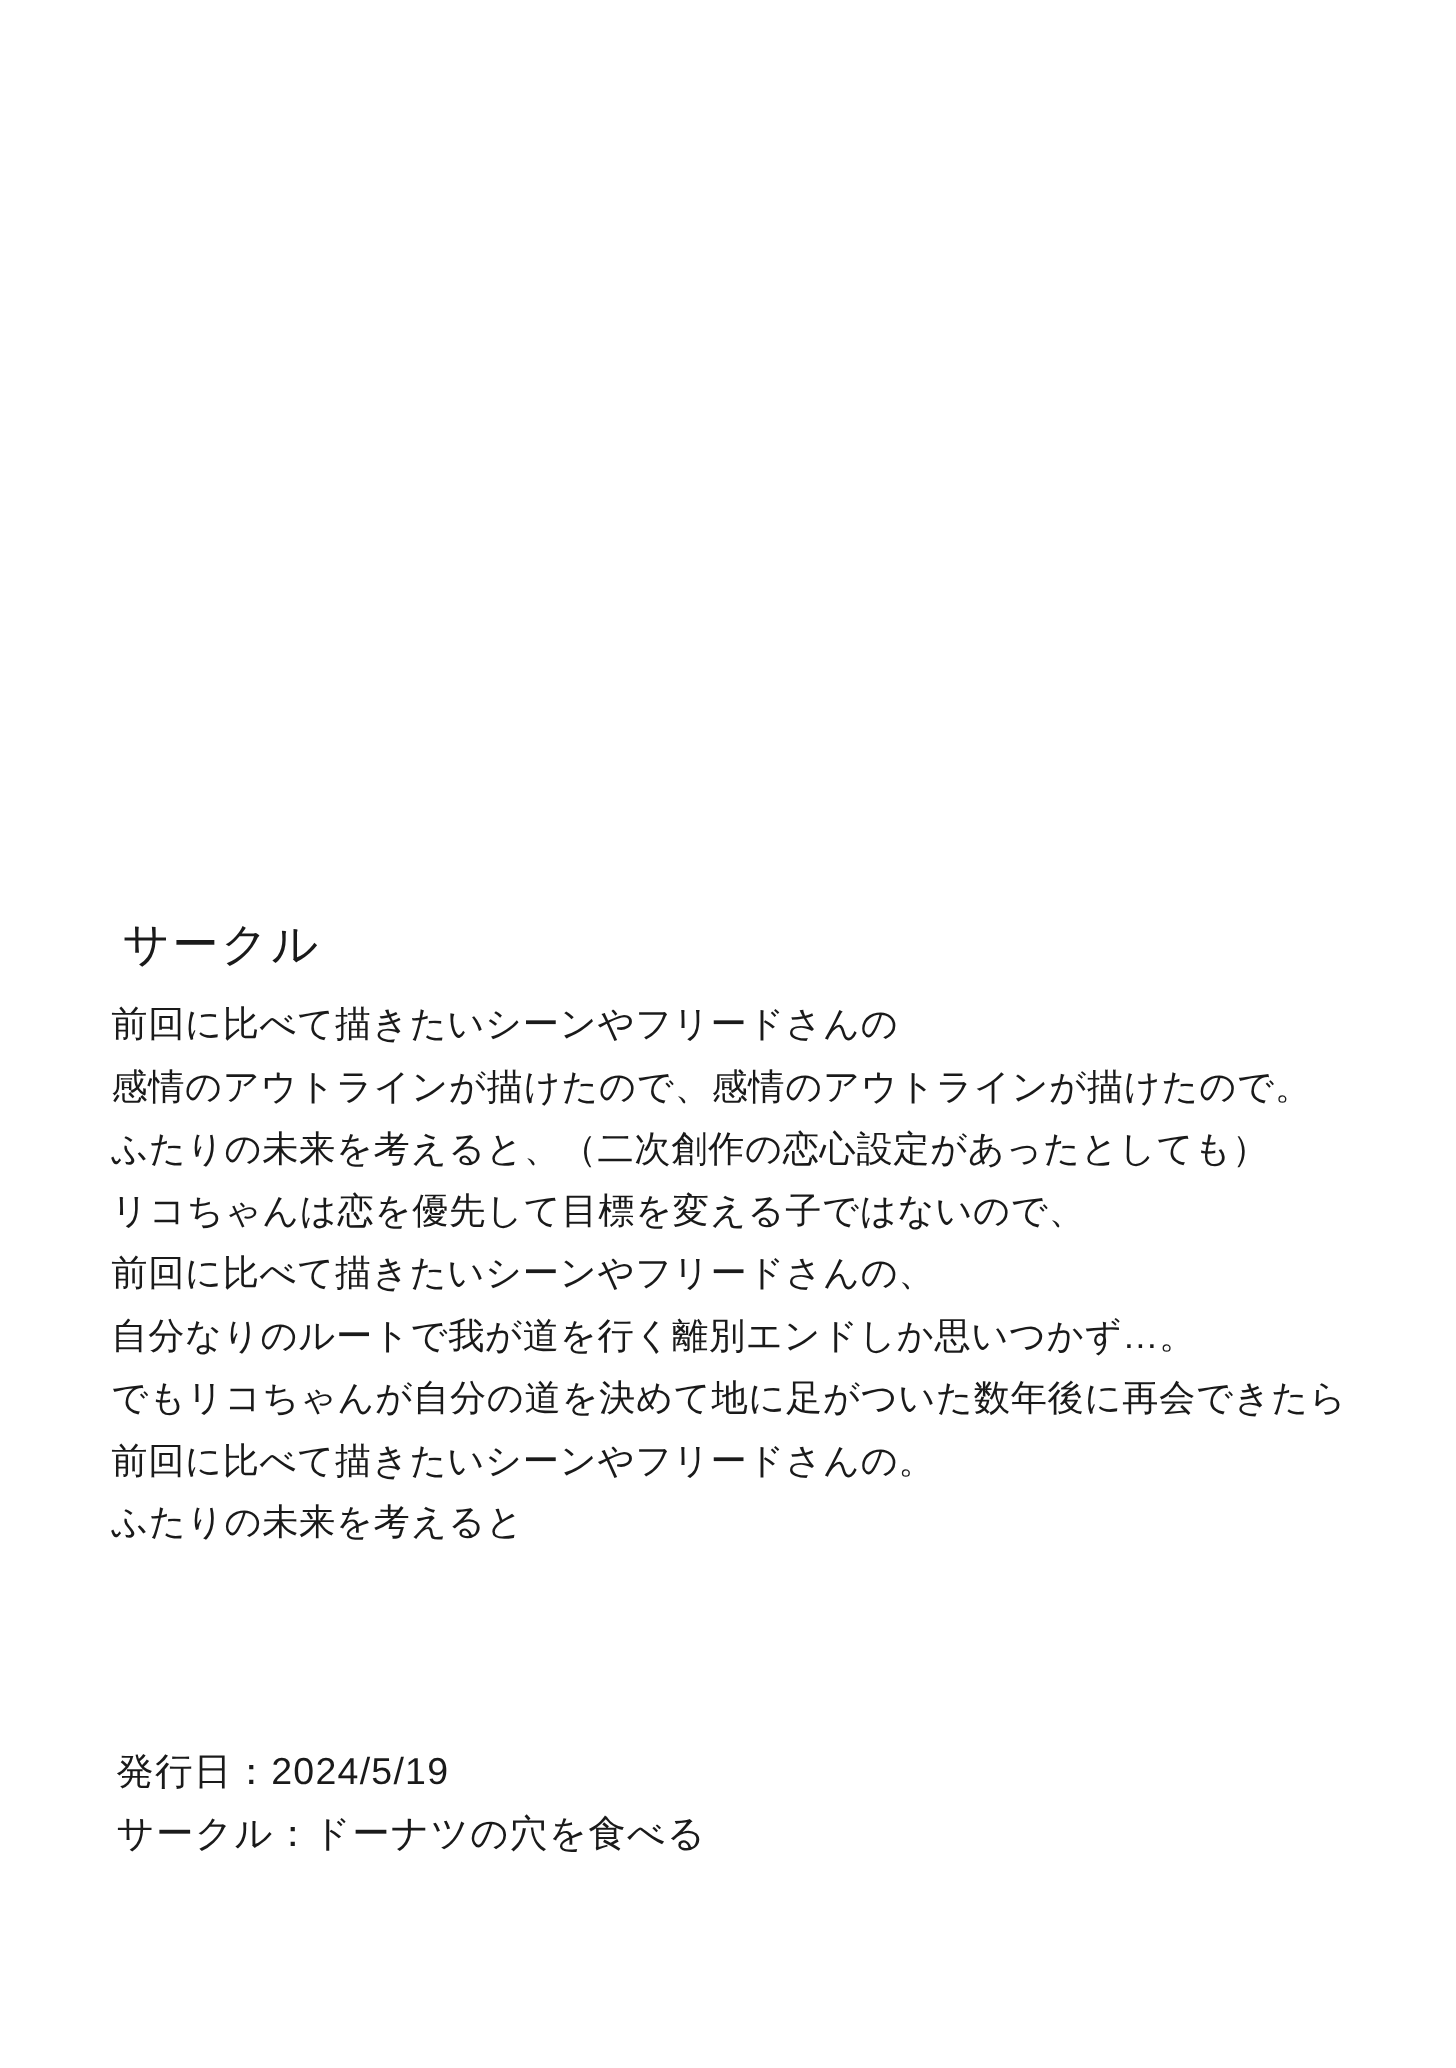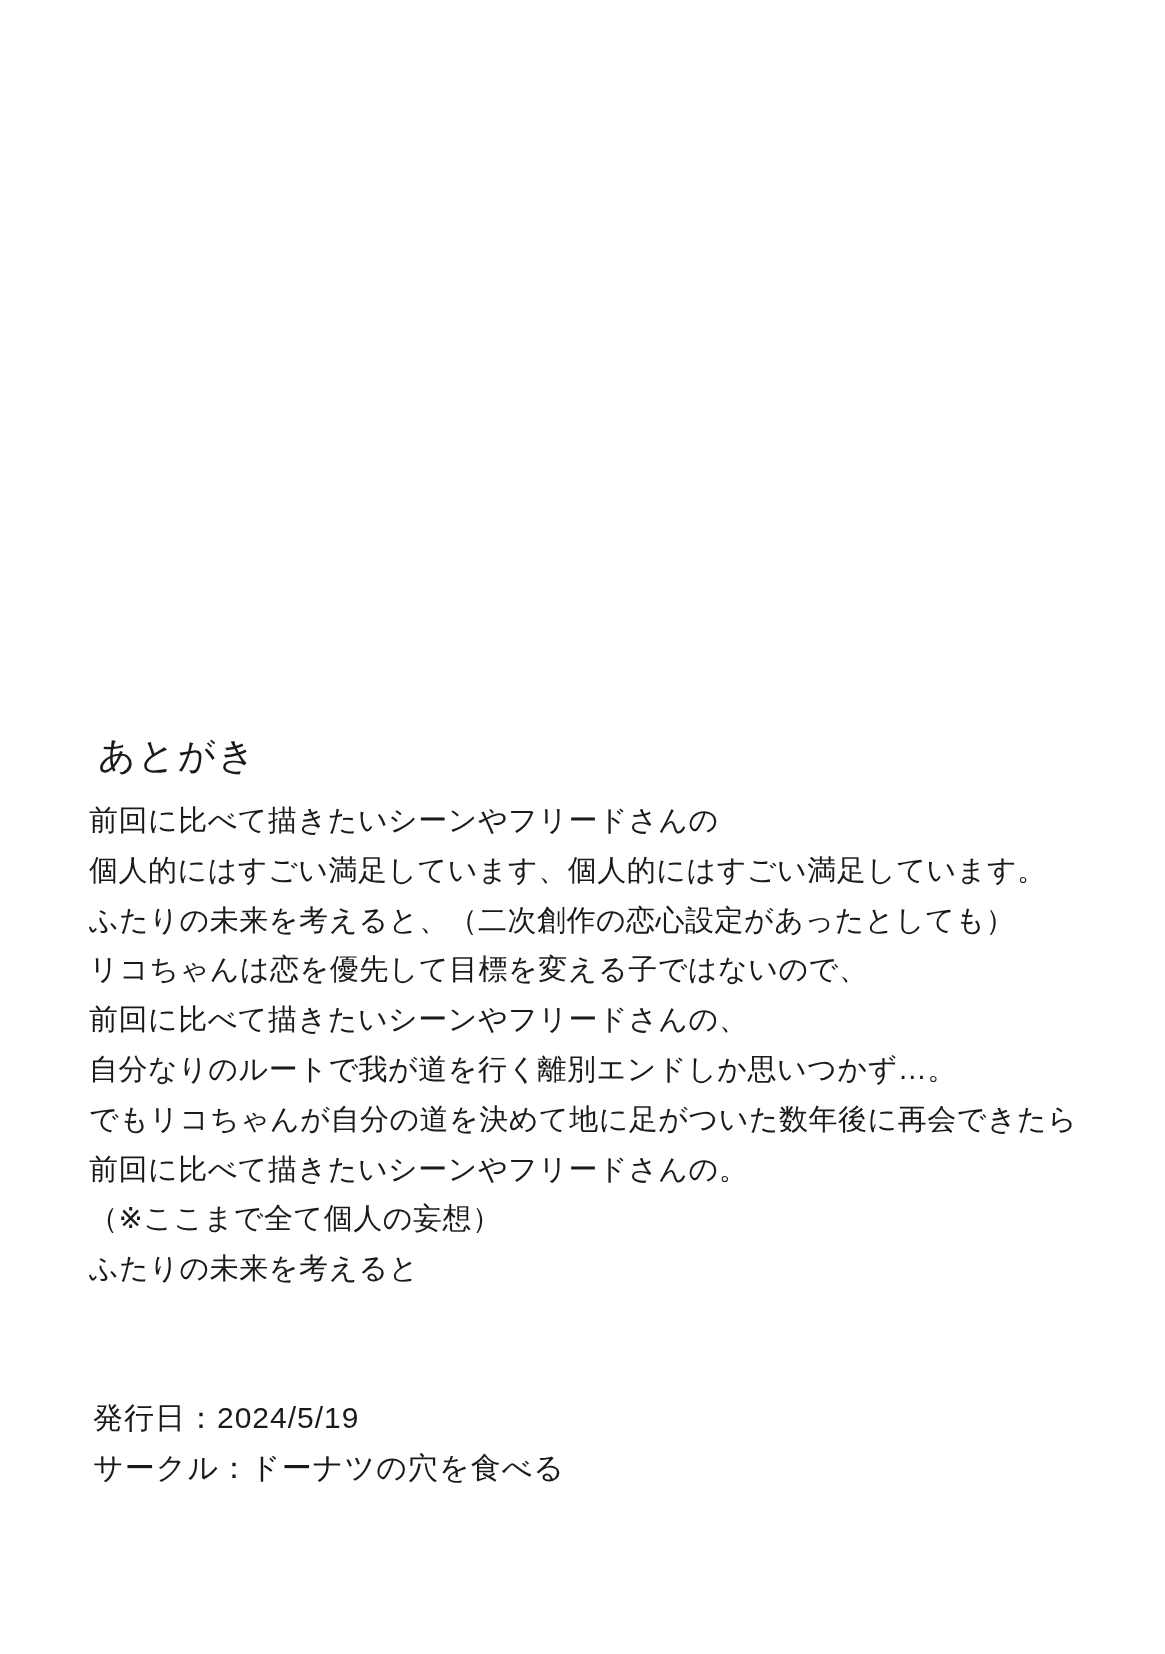--- a/index.html
+++ b/index.html
@@ -53,32 +53,31 @@
     font-weight: 400;
     color: #1a1a1a;
     white-space: nowrap;
   }
 </style>
 </head>
 <body>
 
 <div class="page">
 
-  <h1 class="afterword-title">あとがき</h1>
+  <h1 class="afterword-title">サークル</h1>
 
   <div class="body-block">
     <p class="body-line" style="margin:0">前回に比べて描きたいシーンやフリードさんの</p>
-    <p class="body-line" style="margin:0">個人的にはすごい満足しています、個人的にはすごい満足しています。</p>
+    <p class="body-line" style="margin:0">感情のアウトラインが描けたので、感情のアウトラインが描けたので。</p>
     <p class="body-line" style="margin:0">ふたりの未来を考えると、（二次創作の恋心設定があったとしても）</p>
     <p class="body-line" style="margin:0">リコちゃんは恋を優先して目標を変える子ではないので、</p>
     <p class="body-line" style="margin:0">前回に比べて描きたいシーンやフリードさんの、</p>
     <p class="body-line" style="margin:0">自分なりのルートで我が道を行く離別エンドしか思いつかず…。</p>
     <p class="body-line" style="margin:0">でもリコちゃんが自分の道を決めて地に足がついた数年後に再会できたら</p>
     <p class="body-line" style="margin:0">前回に比べて描きたいシーンやフリードさんの。</p>
-    <p class="body-line" style="margin:0">（※ここまで全て個人の妄想）</p>
     <p class="body-line" style="margin:0">ふたりの未来を考えると</p>
   </div>
 
   <div class="colophon">
     <p class="colophon-line" style="margin:0">発行日：2024/5/19</p>
     <p class="colophon-line" style="margin:0">サークル：ドーナツの穴を食べる</p>
   </div>
 
 </div>
 

